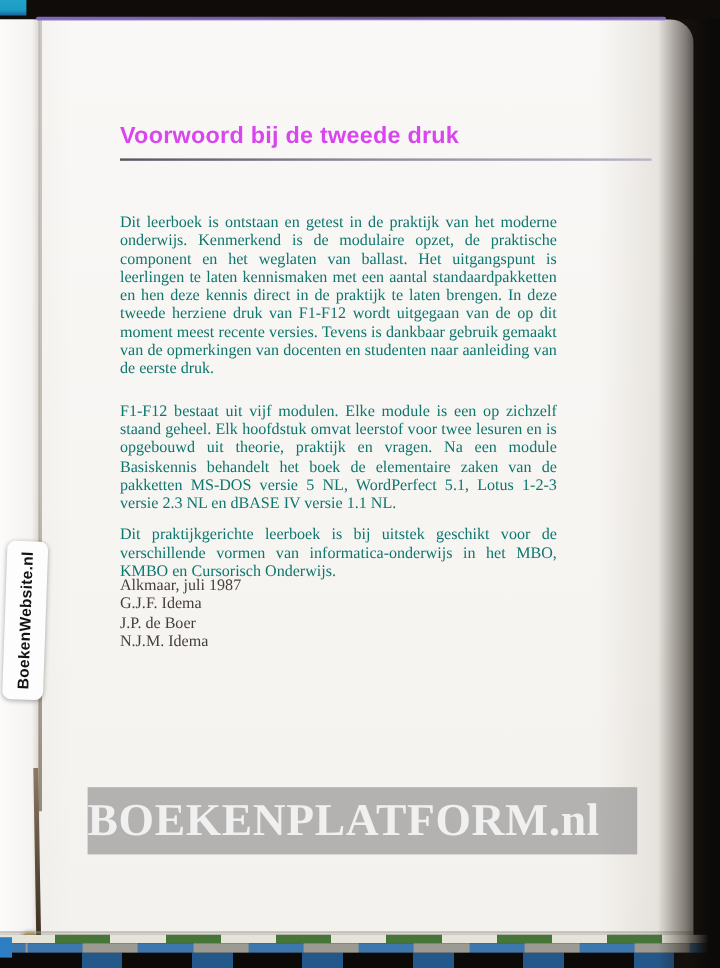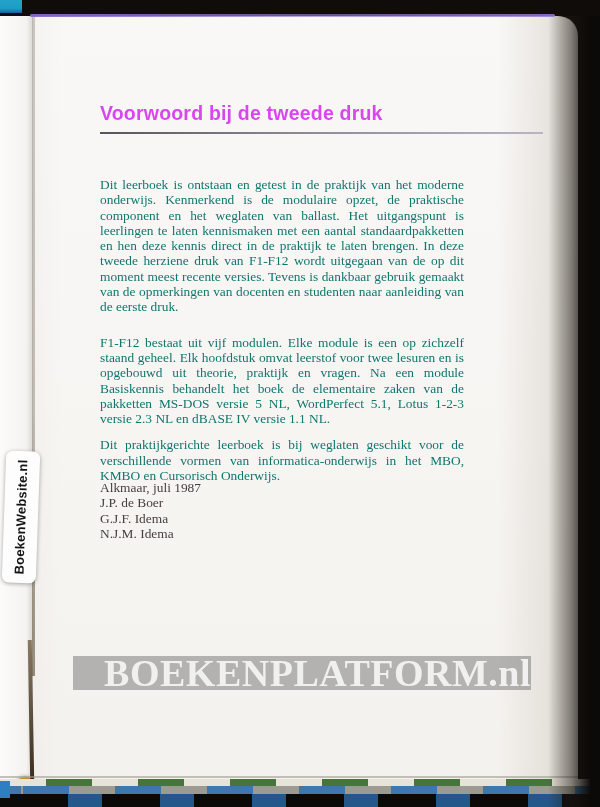--- a/index.html
+++ b/index.html
@@ -67,23 +67,23 @@
   }
   #body-text p{margin:0 0 7px 0;}
   #body-text p.gap-lg{margin-bottom:11px;margin-top:20px;}
   #signature{
     position:absolute;left:100px;top:480px;width:300px;
     font-family:"Liberation Serif",serif;font-size:13.4px;line-height:15.4px;
     color:#473d41;
   }
   
   #watermark-band{
-    position:absolute;left:73px;top:656px;width:458px;height:34px;
+    position:absolute;left:73px;top:656px;width:458px;height:56px;
     background:rgba(118,118,118,.52);
-    display:flex;align-items:center;justify-content:flex-end;
+    display:flex;align-items:center;justify-content:flex-start;
   }
   #watermark-text{
     font-family:"Liberation Serif",serif;font-weight:700;font-size:38px;
     letter-spacing:.5px;color:rgba(243,243,243,.95);white-space:nowrap;
   }
   
   #spine-label{
     position:absolute;left:4px;top:451px;width:34px;height:132px;
     background:#fdfdfe;border-radius:7px;transform:rotate(2deg);
     box-shadow:0 1px 4px rgba(0,0,0,.35);
@@ -126,27 +126,27 @@
   <div id="gutter-crease"></div>
   <div id="gutter-crease-dark"></div>
   <div id="crease-dot"></div>
 
   <div id="heading">Voorwoord bij de tweede druk</div>
   <div id="heading-rule"></div>
 
   <div id="body-text">
     <p>Dit leerboek is ontstaan en getest in de praktijk van het moderne onderwijs. Kenmerkend is de modulaire opzet, de praktische component en het weglaten van ballast. Het uitgangspunt is leerlingen te laten kennismaken met een aantal standaardpakketten en hen deze kennis direct in de praktijk te laten brengen. In deze tweede herziene druk van F1-F12 wordt uitgegaan van de op dit moment meest recente versies. Tevens is dankbaar gebruik gemaakt van de opmerkingen van docenten en studenten naar aanleiding van de eerste druk.</p>
     <p class="gap-lg">F1-F12 bestaat uit vijf modulen. Elke module is een op zichzelf staand geheel. Elk hoofdstuk omvat leerstof voor twee lesuren en is opgebouwd uit theorie, praktijk en vragen. Na een module Basiskennis behandelt het boek de elementaire zaken van de pakketten MS-DOS versie 5 NL, WordPerfect 5.1, Lotus 1-2-3 versie 2.3 NL en dBASE IV versie 1.1 NL.</p>
-    <p>Dit praktijkgerichte leerboek is bij weglaten geschikt voor de verschillende vormen van informatica-onderwijs in het MBO, KMBO en Cursorisch Onderwijs.</p>
+    <p>Dit praktijkgerichte leerboek is bij uitstek geschikt voor de verschillende vormen van informatica-onderwijs in het MBO, KMBO en Cursorisch Onderwijs.</p>
   </div>
 
   <div id="signature">
     <div>Alkmaar, juli 1987</div>
+    <div>G.J.F. Idema</div>
     <div>J.P. de Boer</div>
-    <div>G.J.F. Idema</div>
     <div>N.J.M. Idema</div>
   </div>
 
   <div id="watermark-band">
     <span id="watermark-text">BOEKENPLATFORM.nl</span>
   </div>
 
   <div id="page-bottom-edge"></div>
   <div id="pattern-band">
     <div id="pattern-row-a"></div>

